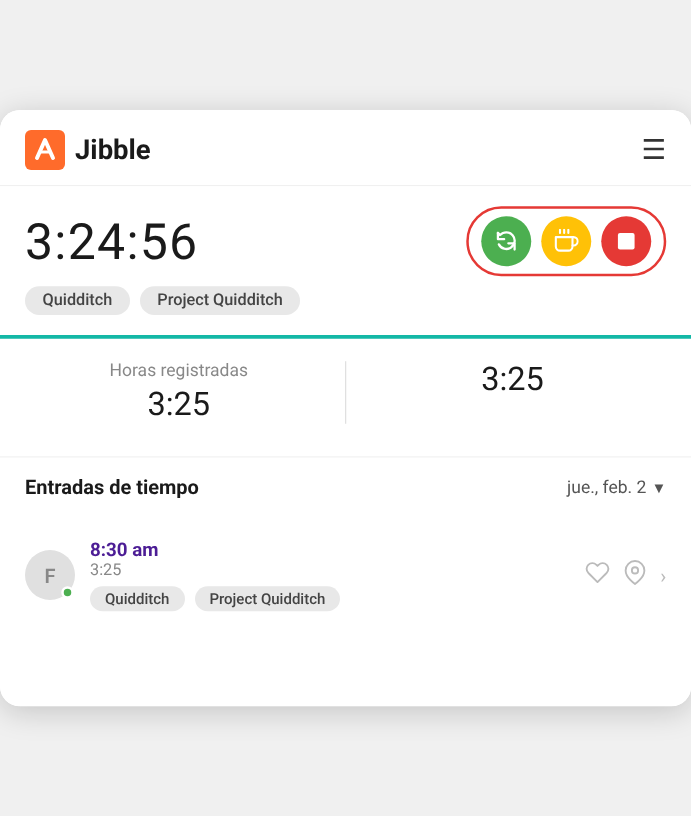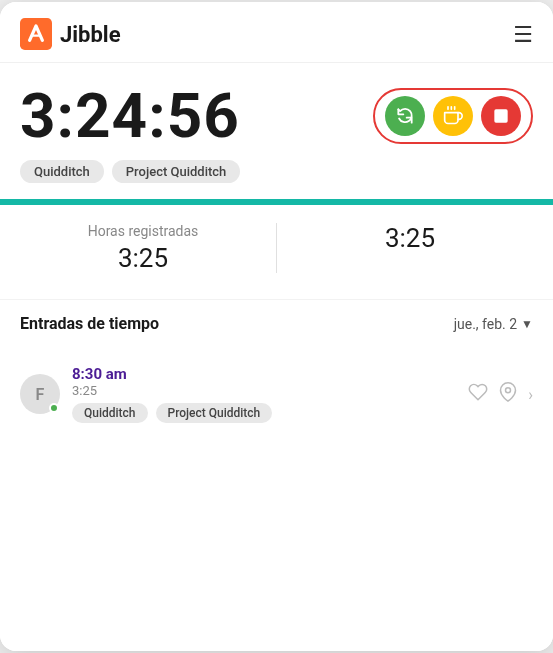--- a/index.html
+++ b/index.html
@@ -6,21 +6,21 @@
     body {
       font-family: -apple-system, BlinkMacSystemFont, 'Segoe UI', Roboto, sans-serif;
       background: #f0f0f0;
       display: flex;
       justify-content: center;
       align-items: center;
       min-height: 100vh;
     }
     .phone-frame {
       width: 553px;
-      height: 649px;
+      height: 477px;
       background: #fff;
       border-radius: 16px;
       box-shadow: 0 4px 24px rgba(0,0,0,0.18);
       overflow: hidden;
       display: flex;
       flex-direction: column;
       position: relative;
     }
     
     .header {
@@ -55,22 +55,22 @@
     .timer-section {
       padding: 16px 20px 8px 20px;
       background: #fff;
     }
     .timer-row {
       display: flex;
       align-items: center;
       justify-content: space-between;
     }
     .timer-display {
-      font-size: 62px;
-      font-weight: 700;
+      font-size: 40px;
+      font-weight: 400;
       color: #1a1a1a;
       letter-spacing: 1px;
     }
     .timer-controls {
       display: flex;
       align-items: center;
       gap: 8px;
       border: 2.5px solid #e53935;
       border-radius: 40px;
       padding: 6px 10px;
@@ -106,21 +106,21 @@
       font-weight: 500;
     }
 
     
     .stats-section {
       display: flex;
       gap: 2px;
       padding: 18px 20px;
       background: #fff;
       margin-top: 8px;
-      border-top: 6px solid #14b8a6;
+      border-top: 3px solid #14b8a6;
     }
     .stat-block {
       flex: 1;
       text-align: center;
     }
     .stat-label {
       font-size: 14px;
       color: #888;
       margin-bottom: 4px;
     }

